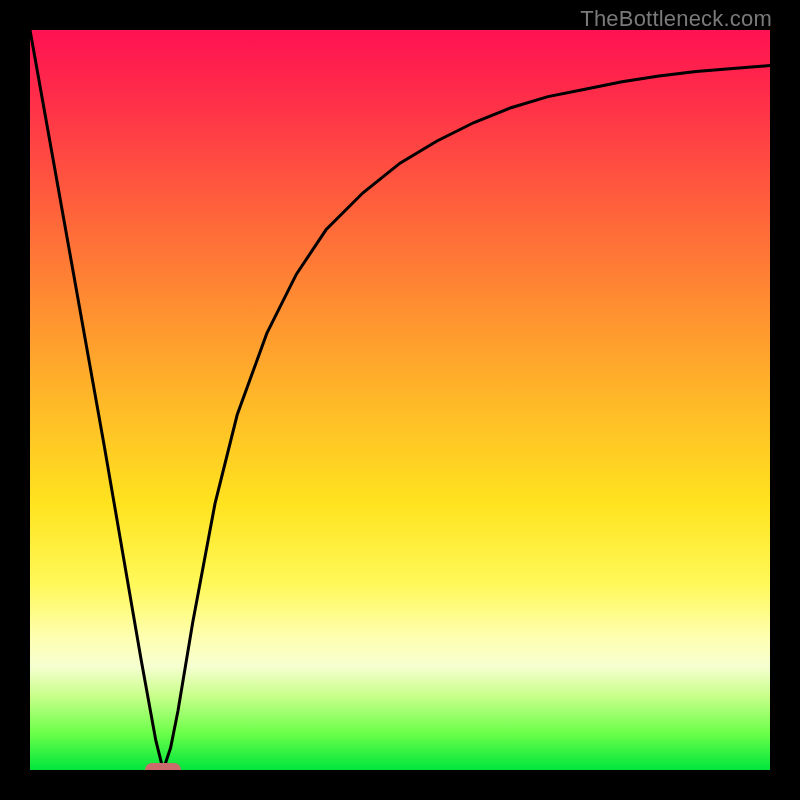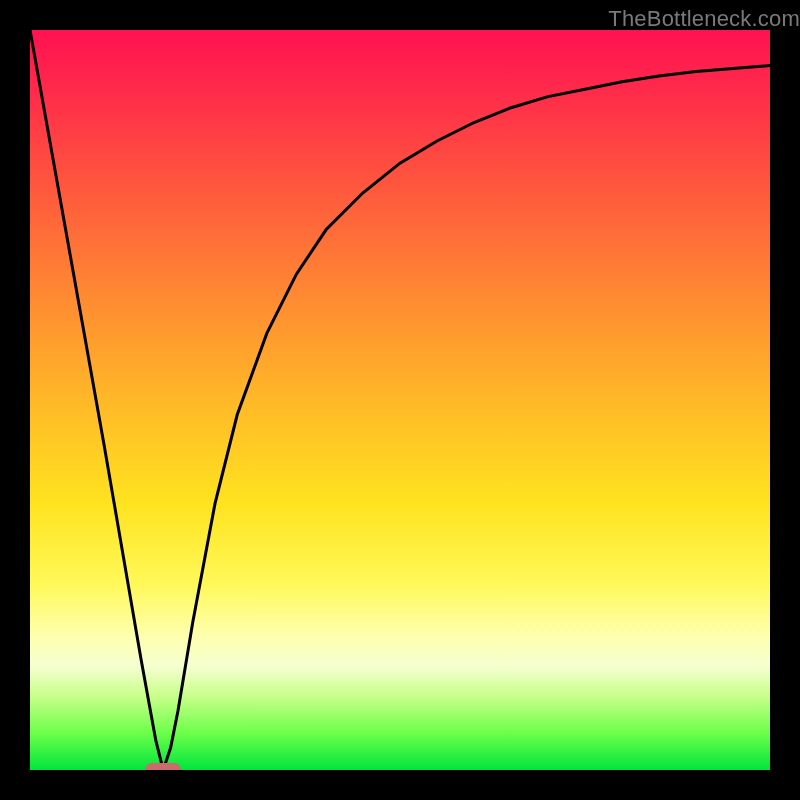--- a/index.html
+++ b/index.html
@@ -55,21 +55,21 @@
     position: absolute;
     width: 36px;
     height: 14px;
     border-radius: 7px;
     background: #cc6b6b;
     transform: translate(-50%, -50%);
   }
   .watermark {
     position: absolute;
     top: 6px;
-    right: 0;
+    right: 28px;
     color: #7a7a7a;
     font-size: 22px;
     letter-spacing: 0.2px;
     user-select: none;
   }
 </style>
 </head>
 <body>
 
 <div class="frame">

